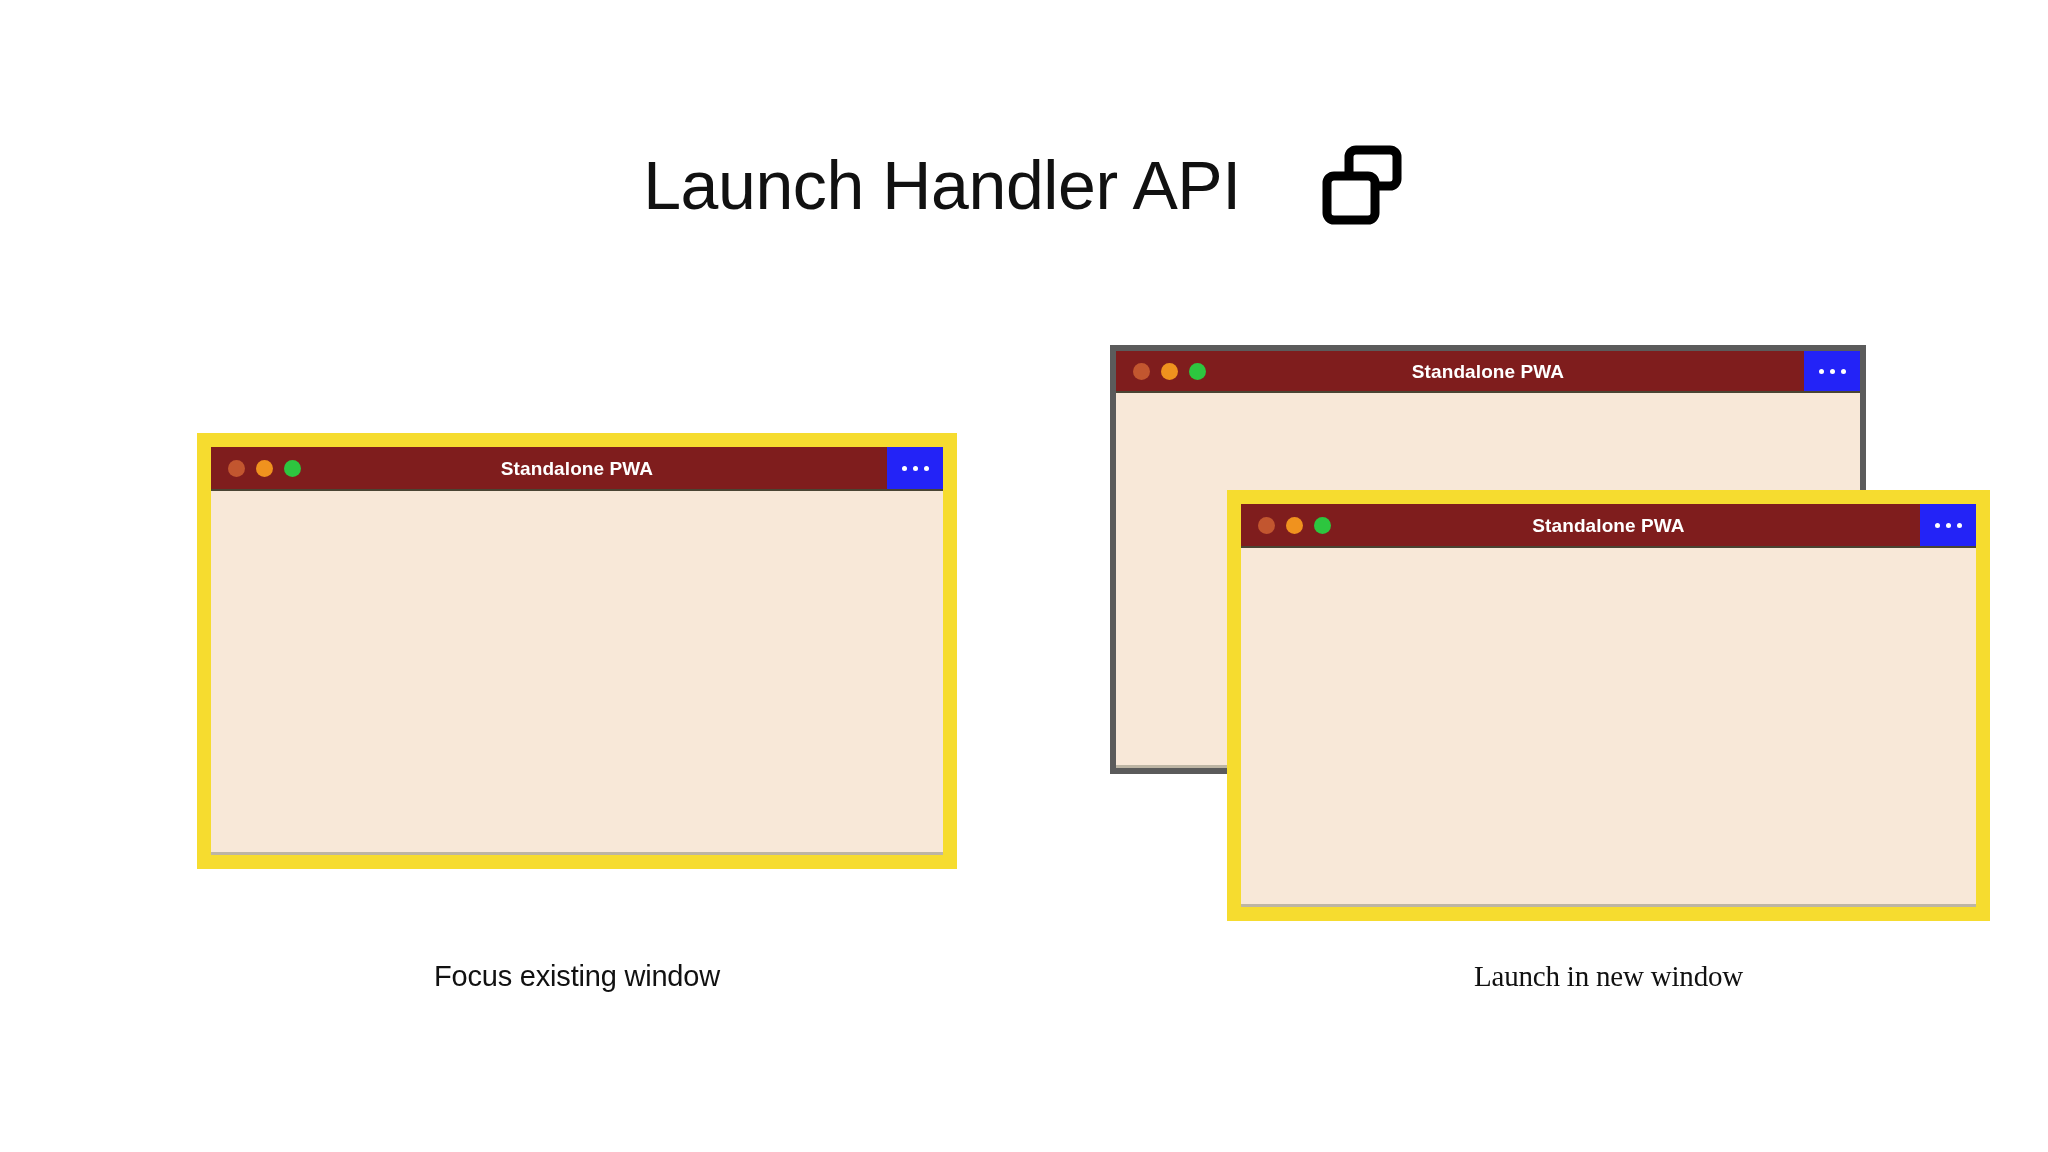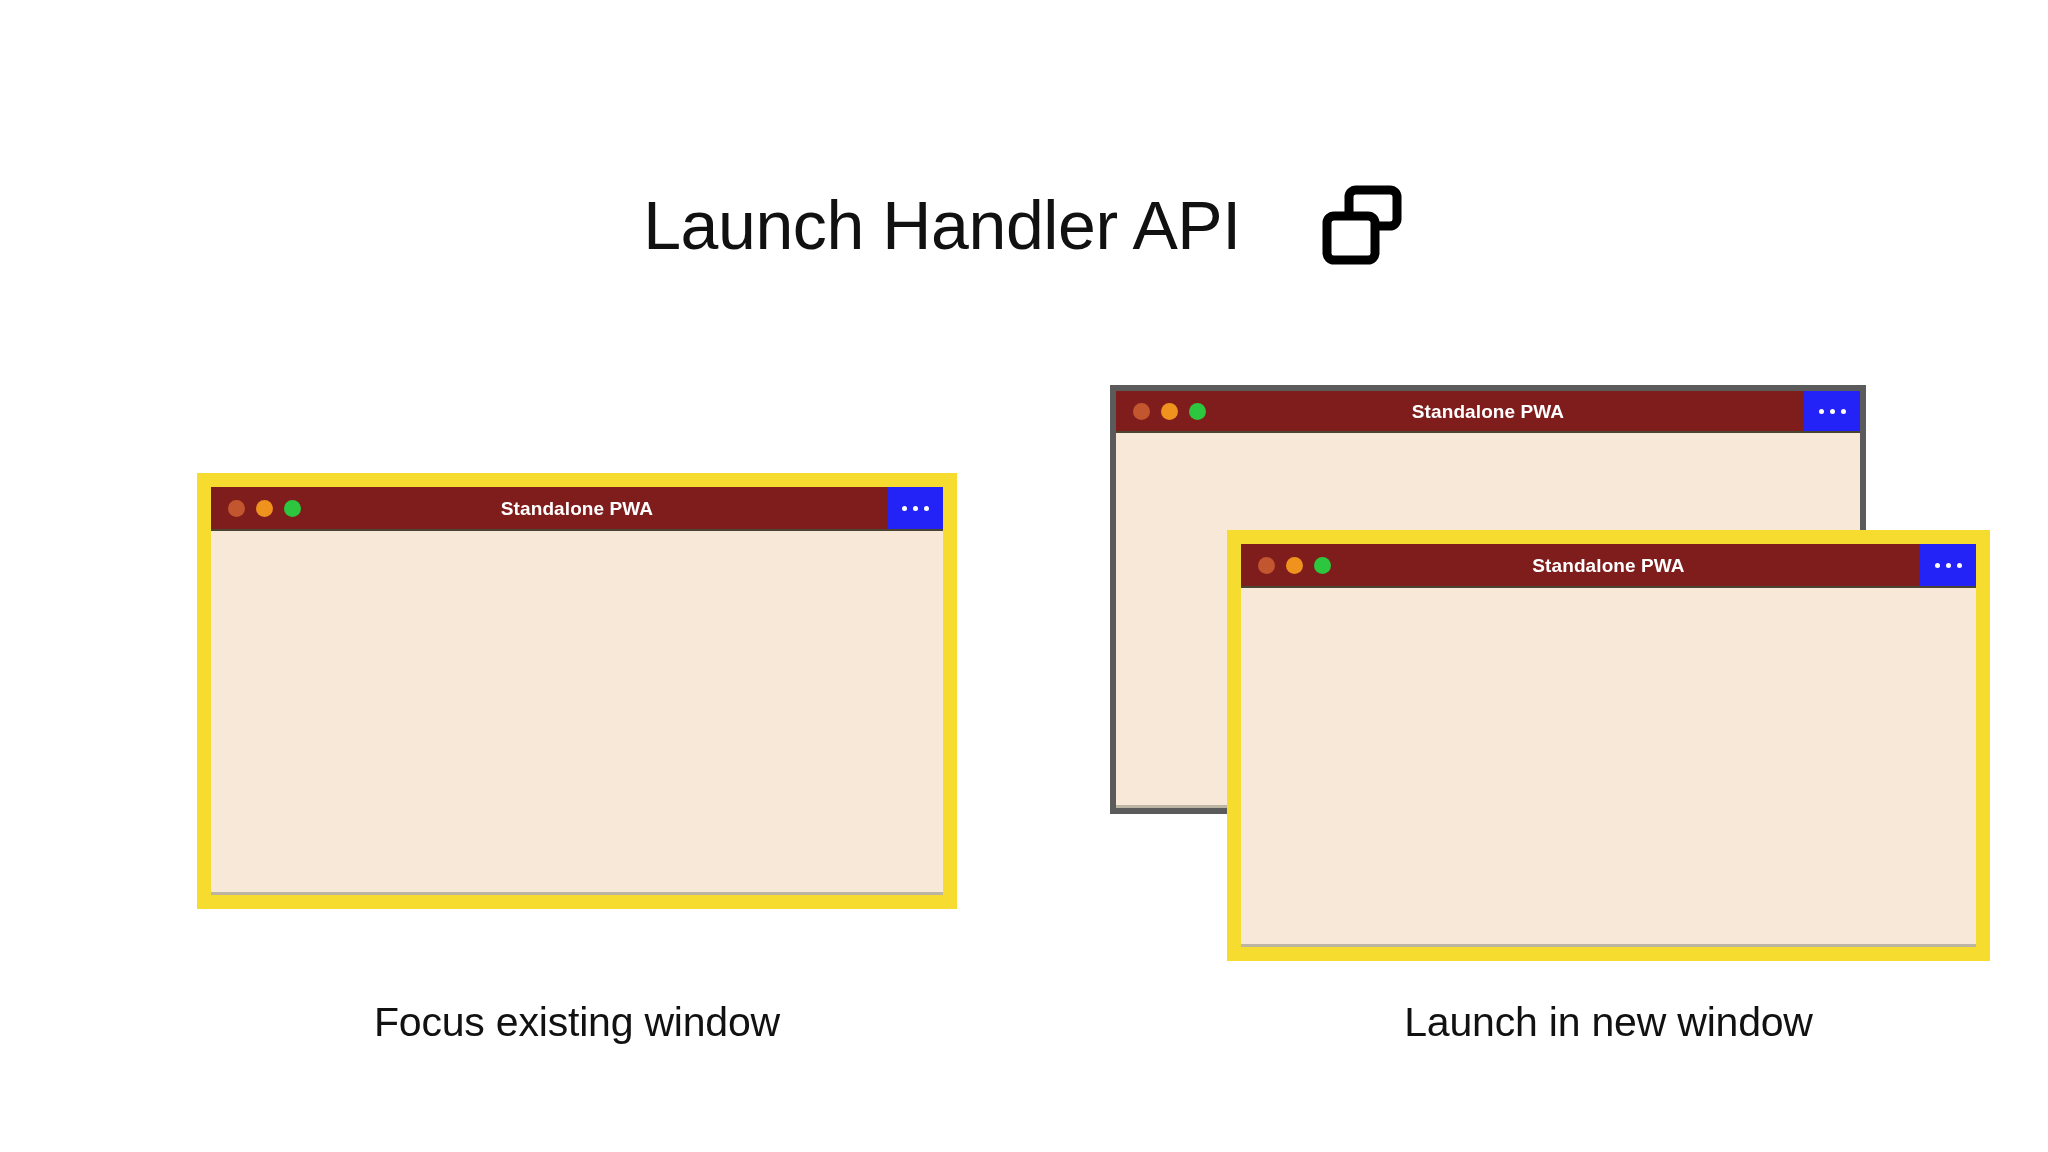--- a/index.html
+++ b/index.html
@@ -14,21 +14,20 @@
     position: relative;
     overflow: hidden;
     font-family: "Liberation Sans", sans-serif;
     color: #1a1a1a;
     -webkit-font-smoothing: antialiased;
   }
 
   .stage {
     position: absolute;
     inset: 0;
-    margin-top: 40px;
   }
 
   
   .header {
     position: absolute;
     left: 0;
     top: 130px;
     width: 2048px;
     height: 110px;
     display: flex;
@@ -170,36 +169,37 @@
     top: 490px;
     width: 763px;
     height: 431px;
     z-index: 2;
   }
 
   
   .caption {
     position: absolute;
     text-align: center;
-    font-size: 41px;
+    font-size: 29px;
     font-weight: 300;
     color: #111111;
     letter-spacing: -0.2px;
     line-height: 1;
     white-space: nowrap;
   }
   #caption-left {
     left: 197px;
     width: 760px;
     top: 962px;
   }
   #caption-right {
     left: 1227px;
     width: 763px;
     top: 962px;
+    font-family: Liberation Serif, serif;
   }
 </style>
 </head>
 <body>
 
 <div class="stage">
 
   <div class="header">
     <div class="page-title">Launch Handler API</div>
 

